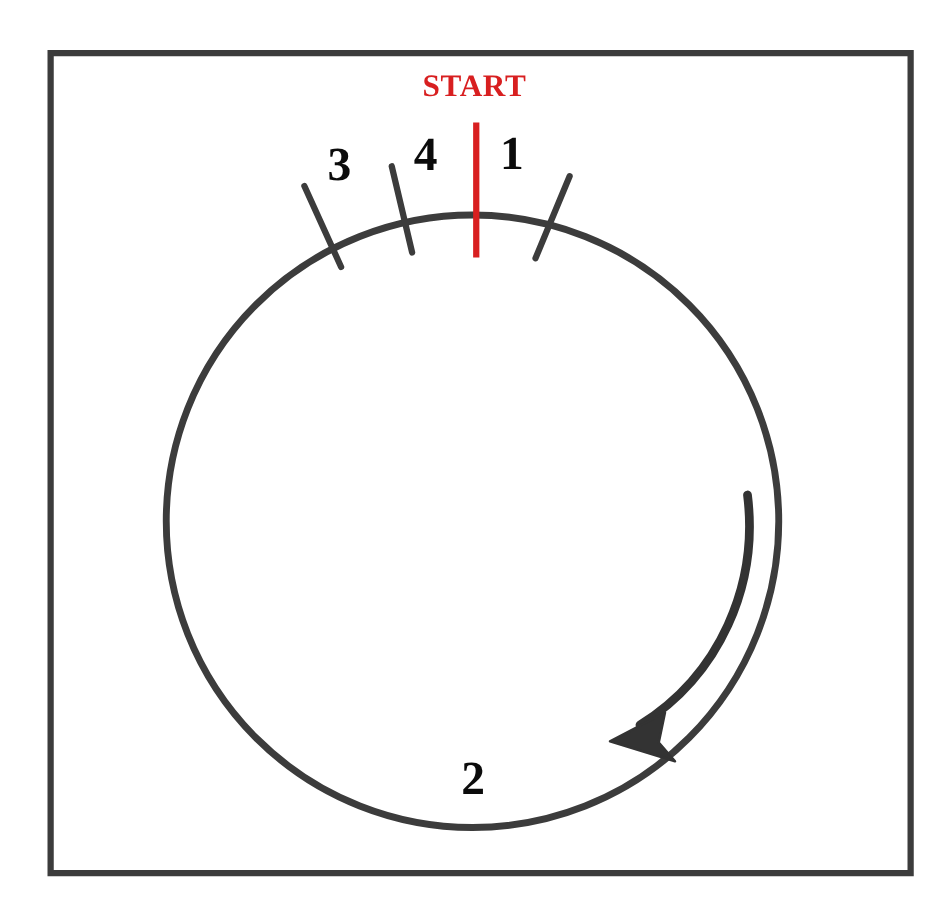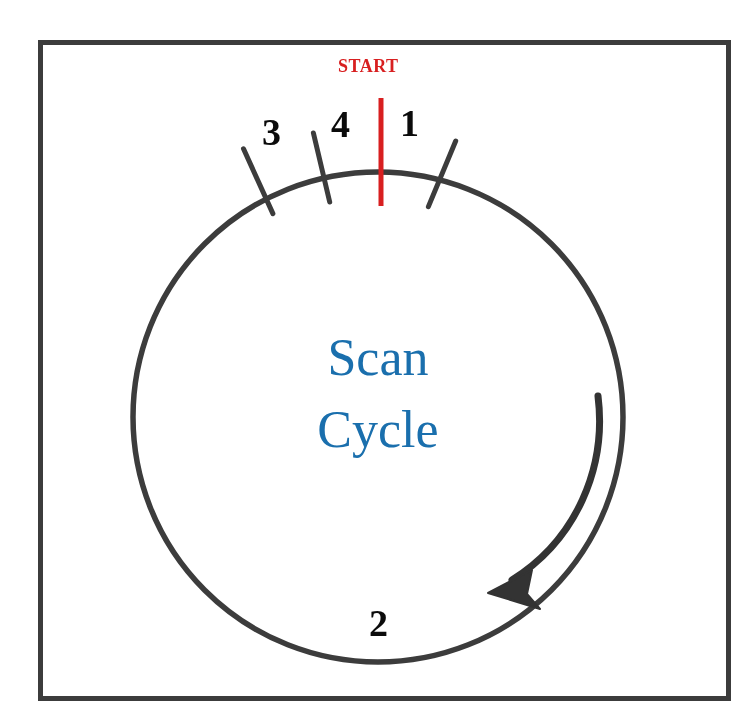--- a/index.html
+++ b/index.html
@@ -29,21 +29,21 @@
   }
   .txt {
     position: absolute;
     white-space: nowrap;
     line-height: 1;
     user-select: none;
   }
   .label-start {
     font-family: "Liberation Serif", serif;
     font-weight: bold;
-    font-size: 18px;
+    font-size: 25px;
     letter-spacing: 0.5px;
     color: #d81f20;
     left: 338px;
     top: 57px;
   }
   .label-num {
     font-family: "Liberation Serif", serif;
     font-weight: bold;
     font-size: 38px;
     color: #0b0b0b;
@@ -95,18 +95,14 @@
   <div class="txt label-start">START</div>
 
   <div class="txt label-num n3">3</div>
 
   <div class="txt label-num n4">4</div>
 
   <div class="txt label-num n1">1</div>
 
   <div class="txt label-num n2">2</div>
 
-  <div class="center-text">
-    <span class="line">Scan</span>
-    <span class="line">Cycle</span>
-  </div>
 
 </div>
 
 </body></html>

